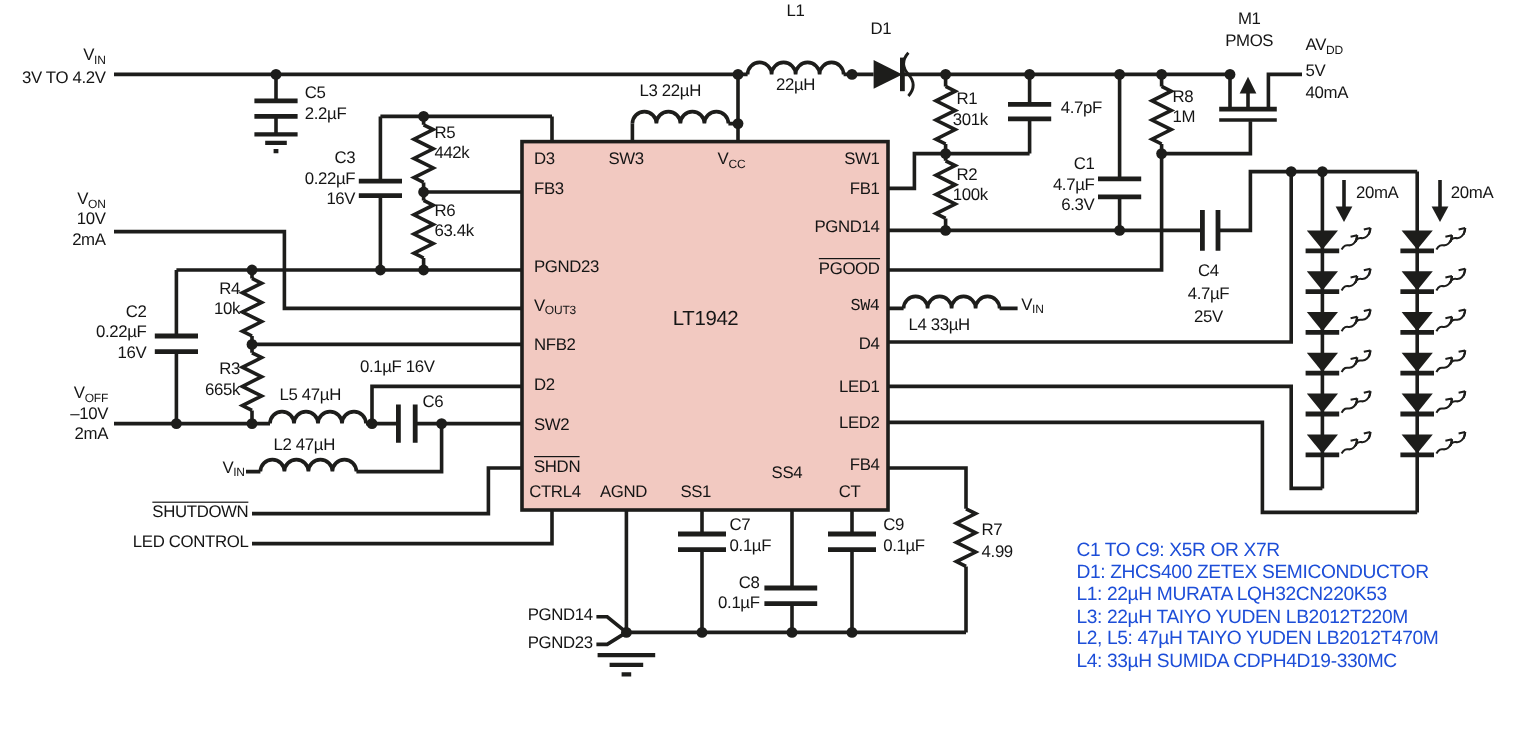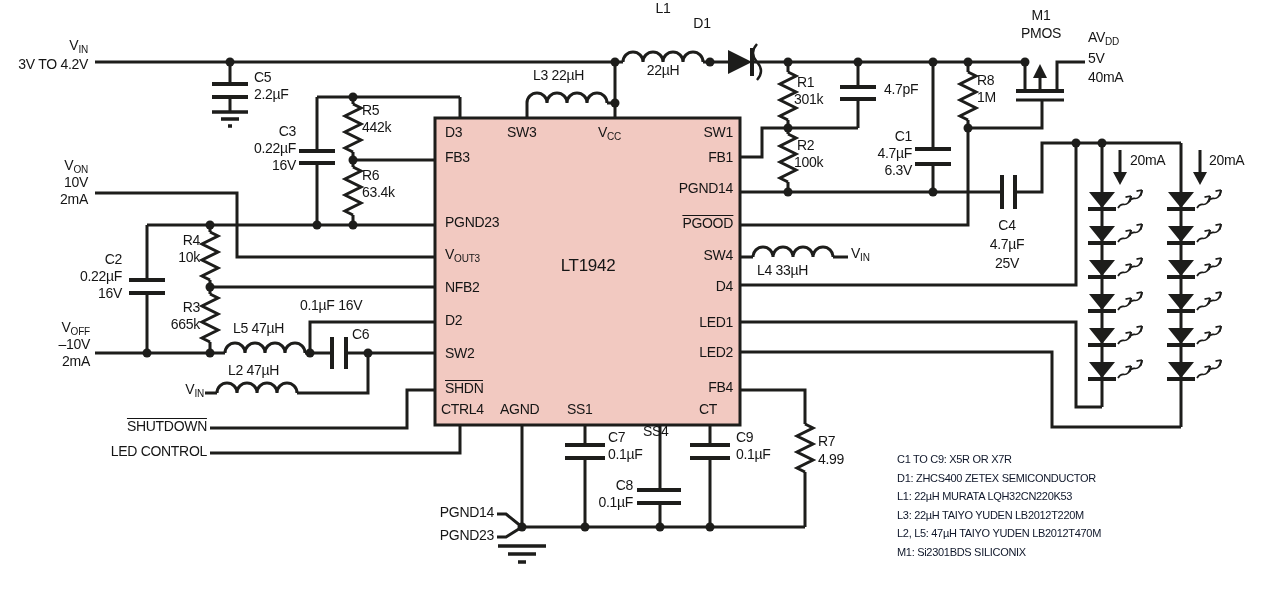--- a/index.html
+++ b/index.html
@@ -10,22 +10,22 @@
   .w4{stroke:#1d1d1b;stroke-width:4;fill:none;}
   .w35{stroke:#1d1d1b;stroke-width:3.5;fill:none;}
   .f{fill:#1d1d1b;stroke:none;}
   .emit path{stroke:#1d1d1b;stroke-width:1.7;fill:none;}
   #labels .lbl{position:absolute;font-size:14px;line-height:1.08;color:#151515;
                white-space:nowrap;letter-spacing:-0.3px;}
   #labels .ar{transform:translateX(-100%);}
   #labels .ac{transform:translateX(-50%);}
   .sub{font-size:10px;position:relative;top:3px;letter-spacing:-0.2px;}
   .over{border-top:1.8px solid #151515;display:inline-block;}
-  #parts-list{position:absolute;left:897px;top:450px;font-size:11px;line-height:18.6px;
-              color:#0f172a;letter-spacing:-0.3px;white-space:nowrap;}
+  #parts-list{position:absolute;left:897px;top:450px;font-size:16px;line-height:18.6px;
+              color:#1d4ed8;letter-spacing:-0.3px;white-space:nowrap;}
 </style>
 </head>
 <body>
 
 <div id="stage">
 
   <svg id="schematic-svg" width="1262" height="610" viewBox="0 0 1262 610">
     <defs>
       <g id="led">
         <polygon class="f" points="-13,0 13,0 0,16"></polygon>
@@ -209,21 +209,21 @@
       <div class="lbl ar" style="left: 200px; top: 250px;"><span><span>10k</span></span></div>
       <div class="lbl ar" style="left: 200px; top: 300px;"><span><span>R3</span></span></div>
       <div class="lbl ar" style="left: 200px; top: 317px;"><span><span>665k</span></span></div>
       <div class="lbl al" style="left: 233px; top: 321px;"><span><span>L5 47µH</span></span></div>
       <div class="lbl al" style="left: 300px; top: 298px;"><span><span>0.1µF 16V</span></span></div>
       <div class="lbl al" style="left: 352px; top: 327px;"><span><span>C6</span></span></div>
       <div class="lbl al" style="left: 228px; top: 363px;"><span><span>L2 47µH</span></span></div>
       <div class="lbl al" style="left: 533px; top: 68px;"><span><span>L3 22µH</span></span></div>
       <div class="lbl ac" style="left: 663px; top: 1px;"><span><span>L1</span></span></div>
       <div class="lbl ac" style="left: 663px; top: 19px; margin-top: 44px;"><span><span>22µH</span></span></div>
-      <div class="lbl ac" style="left: 702px; top: 16px; text-align: right;"><span><span>D1</span></span></div>
+      <div class="lbl ac" style="left: 734px; top: 16px; text-align: right;"><span><span>D1</span></span></div>
       <div class="lbl ac" style="left: 1041px; top: 8px;"><span><span>M1</span></span></div>
       <div class="lbl ac" style="left: 1041px; top: 26px;"><span><span>PMOS</span></span></div>
       <div class="lbl al" style="left: 1088px; top: 30px;"><span><span>AV</span><span class="sub">DD</span></span></div>
       <div class="lbl al" style="left: 1088px; top: 51px;"><span><span>5V</span></span></div>
       <div class="lbl al" style="left: 1088px; top: 70px;"><span><span>40mA</span></span></div>
       <div class="lbl al" style="left: 797px; top: 75px;"><span><span>R1</span></span></div>
       <div class="lbl al" style="left: 794px; top: 92px;"><span><span>301k</span></span></div>
       <div class="lbl al" style="left: 884px; top: 82px;"><span><span>4.7pF</span></span></div>
       <div class="lbl al" style="left: 977px; top: 73px;"><span><span>R8</span></span></div>
       <div class="lbl al" style="left: 977px; top: 90px;"><span><span>1M</span></span></div>
@@ -257,34 +257,34 @@
       <div class="lbl al" style="left: 445px; top: 313px;"><span><span>D2</span></span></div>
       <div class="lbl al" style="left: 445px; top: 346px;"><span><span>SW2</span></span></div>
       <div class="lbl al" style="left: 445px; top: 380px;"><span class="over"><span>SHDN</span></span></div>
       <div class="lbl al" style="left: 441px; top: 402px;"><span><span>CTRL4</span></span></div>
       <div class="lbl al" style="left: 507px; top: 125px;"><span><span>SW3</span></span></div>
       <div class="lbl al" style="left: 598px; top: 125px;"><span><span>V</span><span class="sub">CC</span></span></div>
       <div class="lbl ar" style="left: 733px; top: 125px;"><span><span>SW1</span></span></div>
       <div class="lbl ar" style="left: 733px; top: 150px;"><span><span>FB1</span></span></div>
       <div class="lbl ar" style="left: 733px; top: 181px;"><span><span>PGND14</span></span></div>
       <div class="lbl ar" style="left: 733px; top: 215px;"><span class="over"><span>PGOOD</span></span></div>
-      <div class="lbl ar" style="left: 733px; top: 248px;"><span><span>SW4</span></span></div>
+      <div class="lbl ar" style="left: 733px; top: 248px; font-family: Liberation Mono, monospace;"><span><span>SW4</span></span></div>
       <div class="lbl ar" style="left: 733px; top: 279px;"><span><span>D4</span></span></div>
       <div class="lbl ar" style="left: 733px; top: 315px;"><span><span>LED1</span></span></div>
       <div class="lbl ar" style="left: 733px; top: 345px;"><span><span>LED2</span></span></div>
       <div class="lbl ar" style="left: 733px; top: 380px;"><span><span>FB4</span></span></div>
       <div class="lbl al" style="left: 500px; top: 402px;"><span><span>AGND</span></span></div>
       <div class="lbl al" style="left: 567px; top: 402px;"><span><span>SS1</span></span></div>
-      <div class="lbl al" style="left: 643px; top: 424px; text-align: center;"><span><span>SS4</span></span></div>
+      <div class="lbl al" style="left: 643px; top: 386px; text-align: center;"><span><span>SS4</span></span></div>
       <div class="lbl al" style="left: 699px; top: 402px;"><span><span>CT</span></span></div>
       <div class="lbl ac" style="left: 588px; top: 257px; font-size: 17px;"><span><span>LT1942</span></span></div>
     </div>
 
   <div id="parts-list">
       <div>C1 TO C9: X5R OR X7R</div>
       <div>D1: ZHCS400 ZETEX SEMICONDUCTOR</div>
       <div>L1: 22µH MURATA LQH32CN220K53</div>
       <div>L3: 22µH TAIYO YUDEN LB2012T220M</div>
       <div>L2, L5: 47µH TAIYO YUDEN LB2012T470M</div>
-      <div>M1: Si2301BDS SILICONIX</div>
+      <div>L4: 33µH SUMIDA CDPH4D19-330MC</div>
     </div>
 
 </div>
 
 </body></html>

